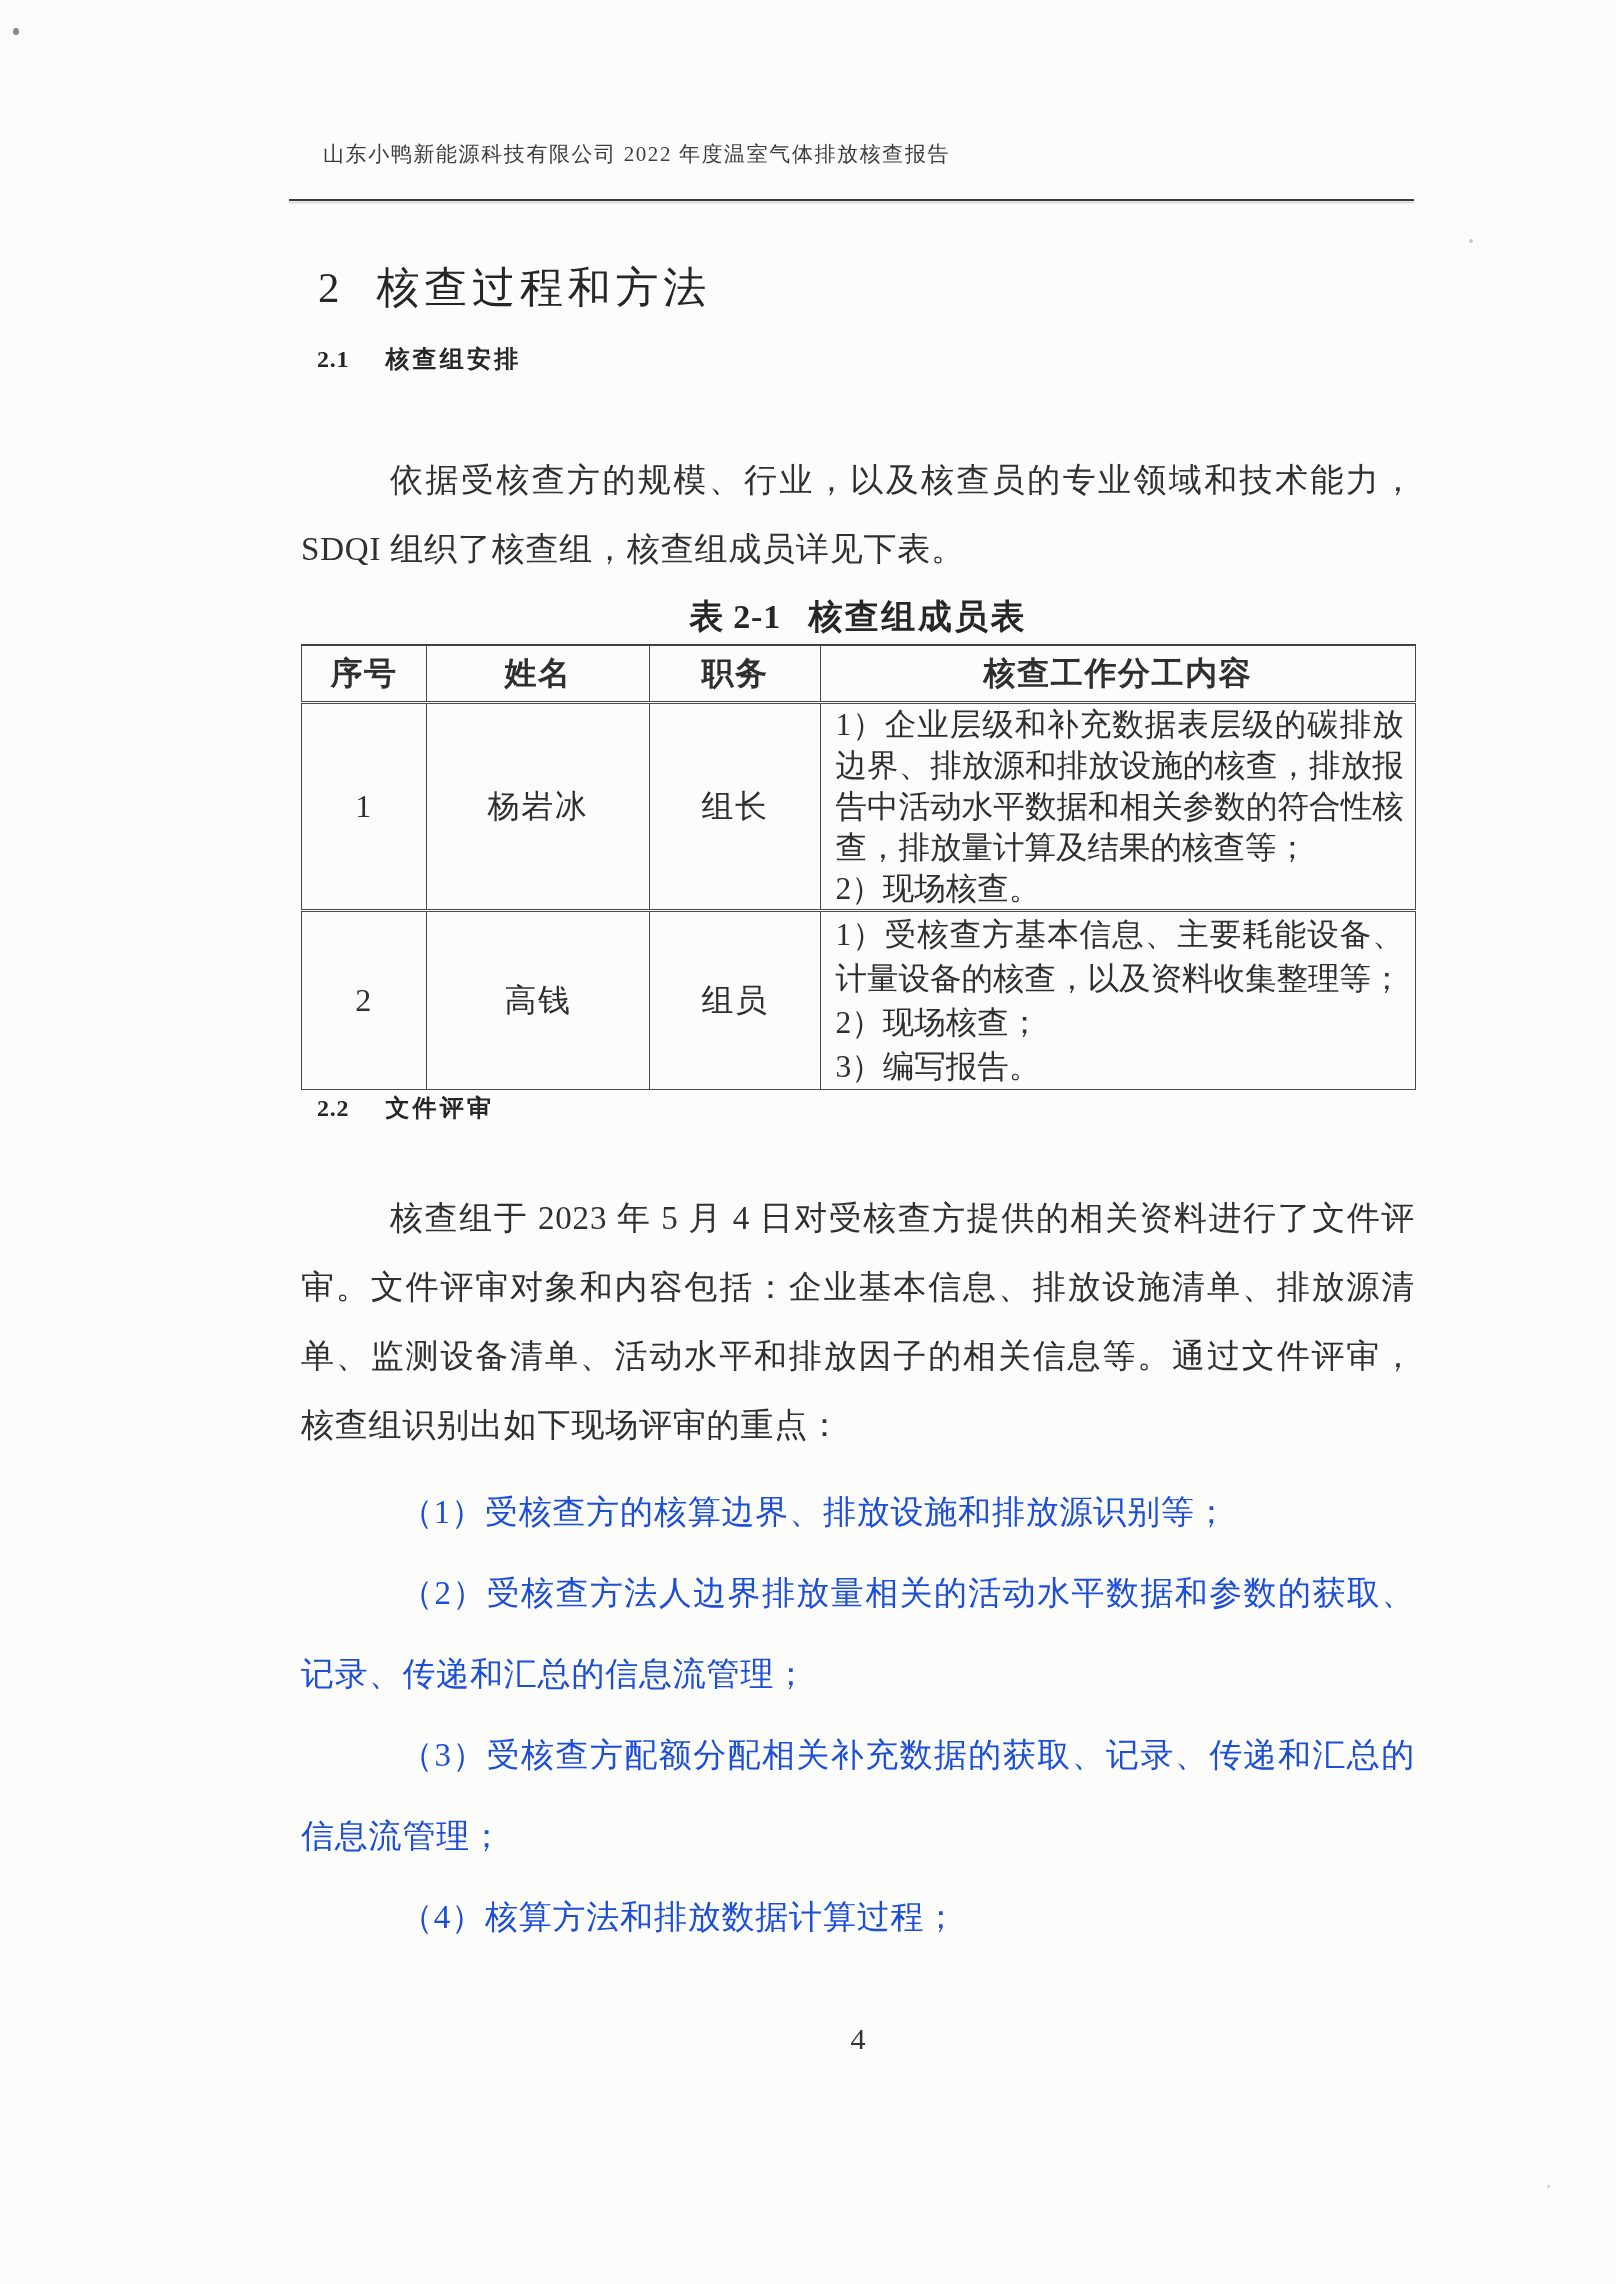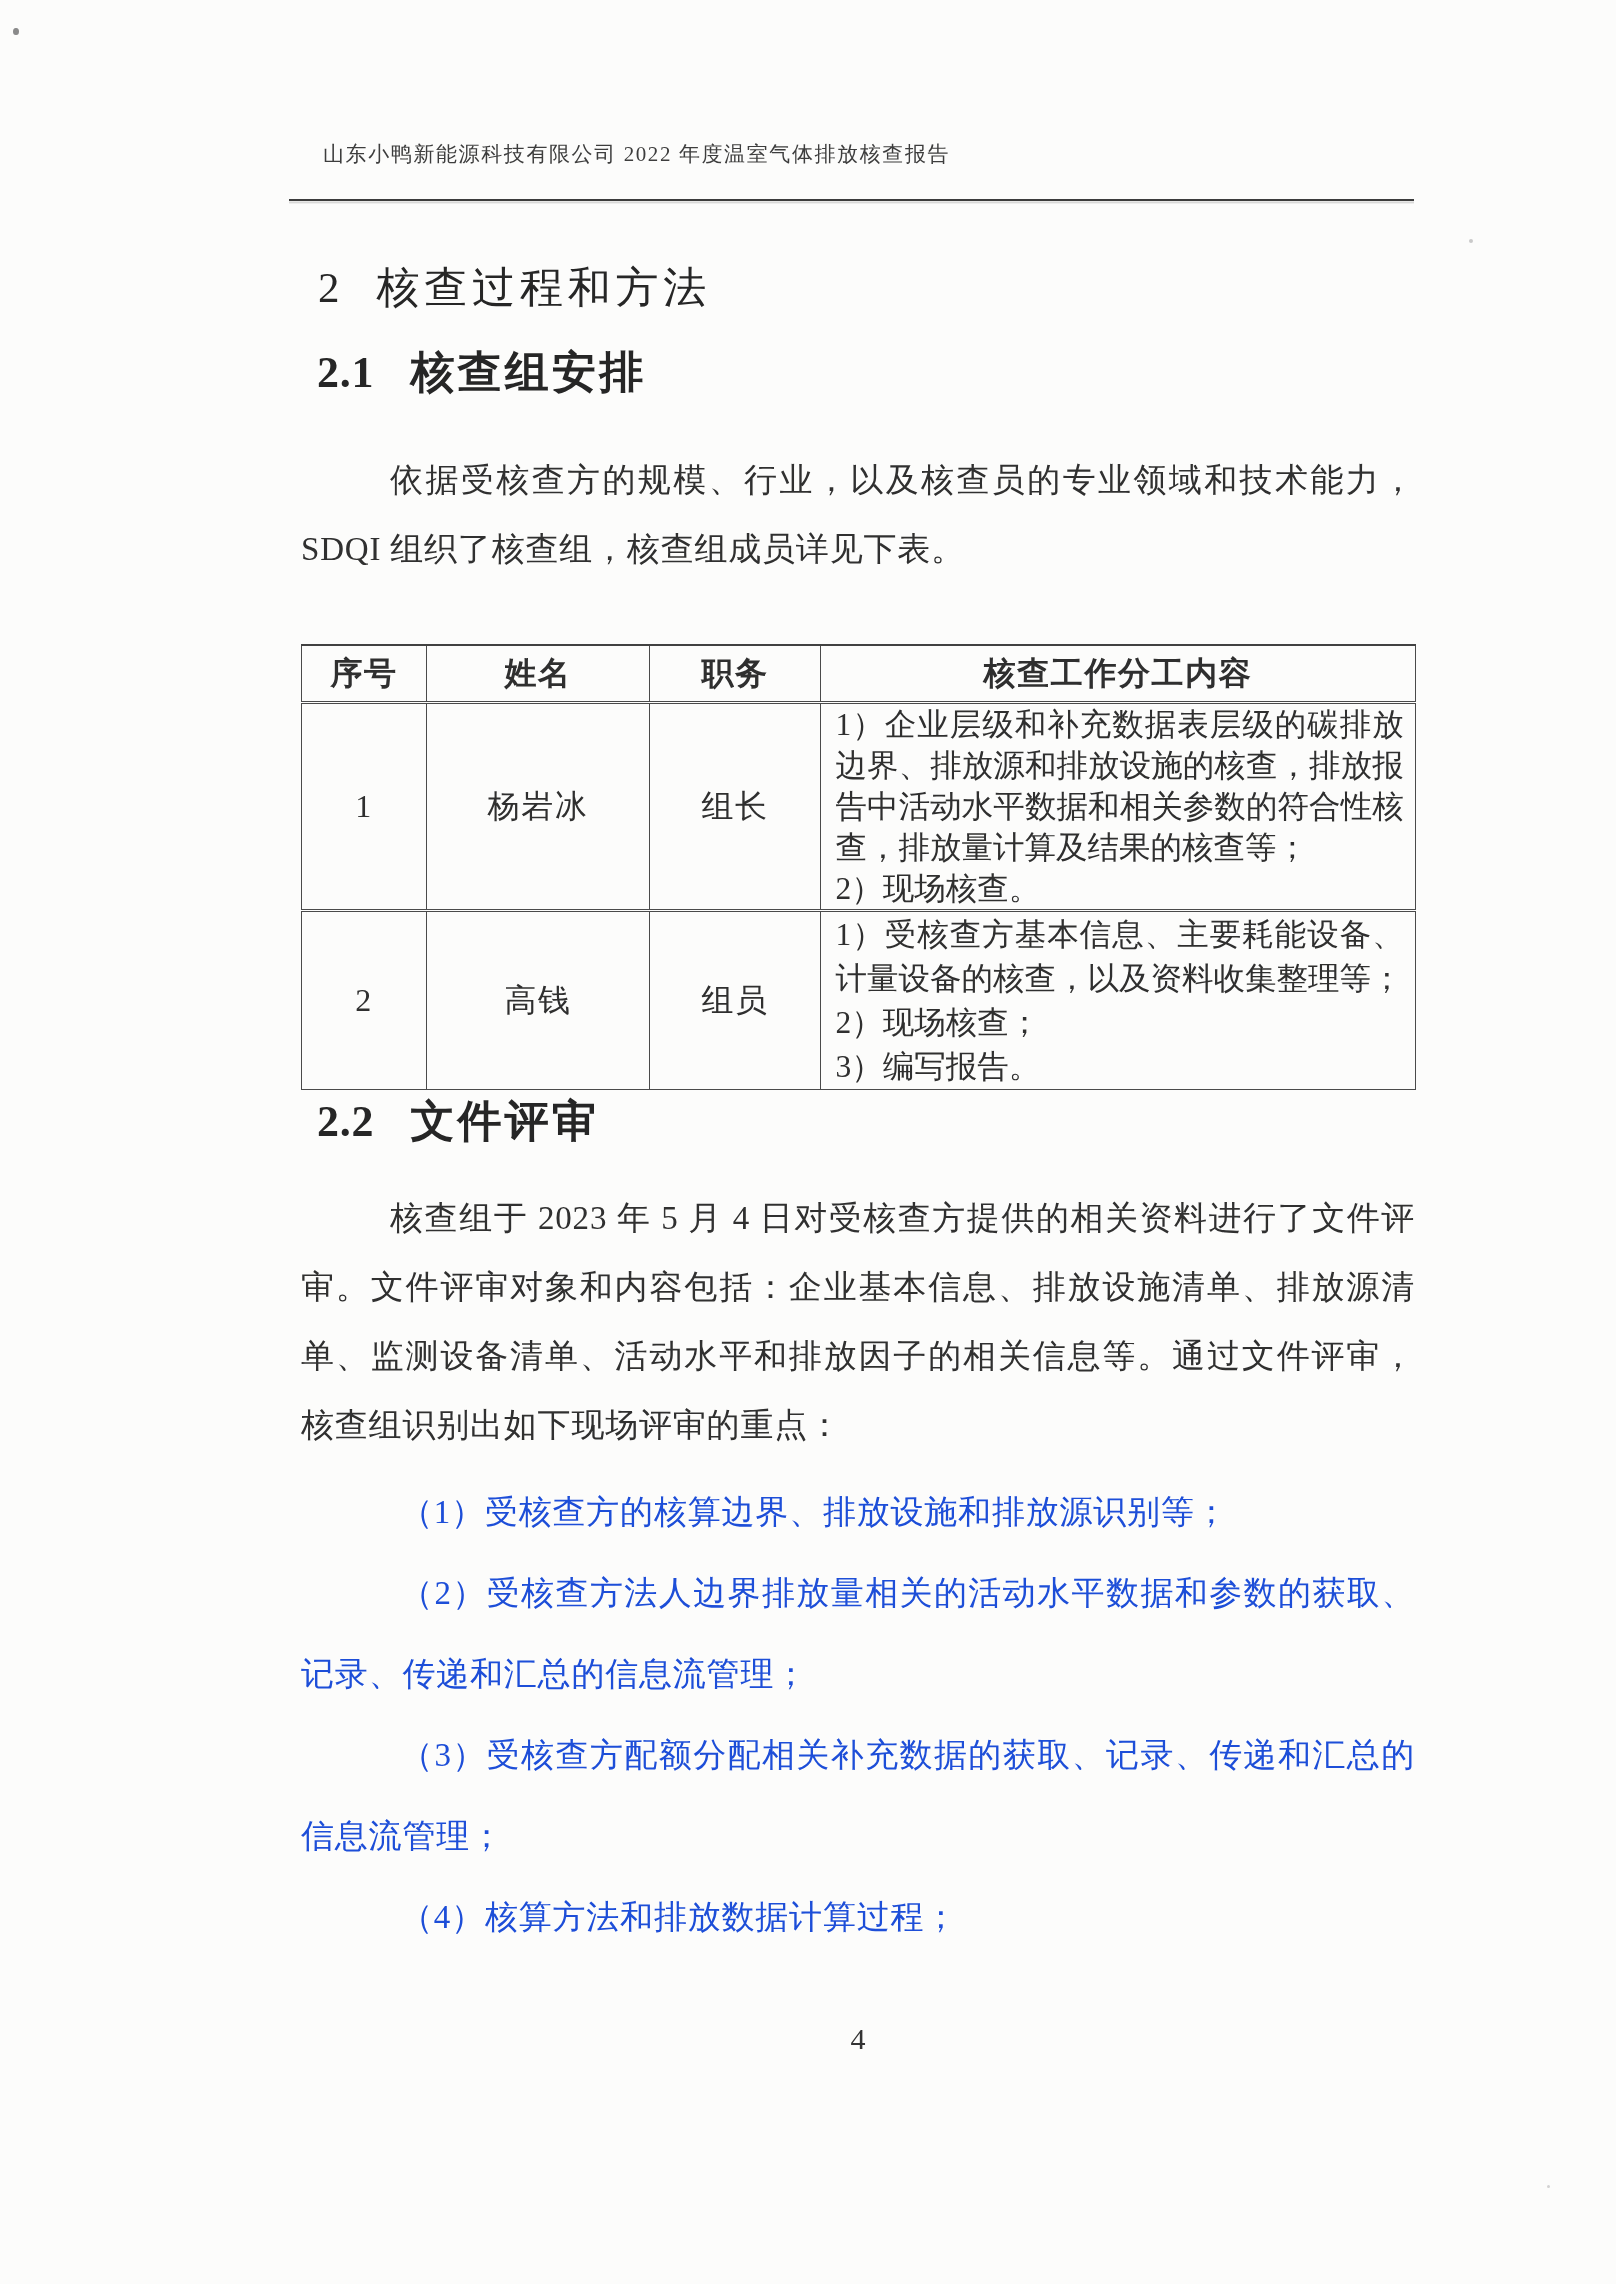--- a/index.html
+++ b/index.html
@@ -22,21 +22,21 @@
     box-shadow:0 2.4px 0 rgba(60,60,60,0.18);
   }
   .h1{
     position:absolute;left:318px;top:259px;
     font-size:43px;font-weight:normal;color:#262626;
     letter-spacing:4.8px;white-space:nowrap;
   }
   .h1 .num{letter-spacing:0;margin-right:37px;}
   .h2{
     position:absolute;left:317px;
-    font-size:44px;font-weight:bold;color:#262626;
+    font-size:24px;font-weight:bold;color:#262626;
     letter-spacing:3.2px;white-space:nowrap;text-align:right;
   }
   .h2 .num{letter-spacing:0.8px;margin-right:36px;}
   .h2.s21{top:343px;}
   .h2.s22{top:1092px;}
   .body-par{
     position:absolute;left:301px;width:1114px;
     font-size:33px;line-height:69px;letter-spacing:0.8px;
     text-align:justify;text-align-last:left;
     color:#303030;
@@ -108,20 +108,23 @@
   <div class="h1">
     <span class="num">2</span><span>核查过程和方法</span>
   </div>
 
   <div class="h2 s21">
     <span class="num">2.1</span><span>核查组安排</span>
   </div>
 
   <p class="body-par indent p21">依据受核查方的规模、行业，以及核查员的专业领域和技术能力，SDQI 组织了核查组，核查组成员详见下表。</p>
 
+  <div class="table-caption">
+    <span class="cap-label">表 2-1</span><span>核查组成员表</span>
+  </div>
 
   <table class="members">
     <colgroup>
         <col class="c1">
         <col class="c2">
         <col class="c3">
         <col class="c4">
       </colgroup>
     <tbody>
         <tr class="hdr">

